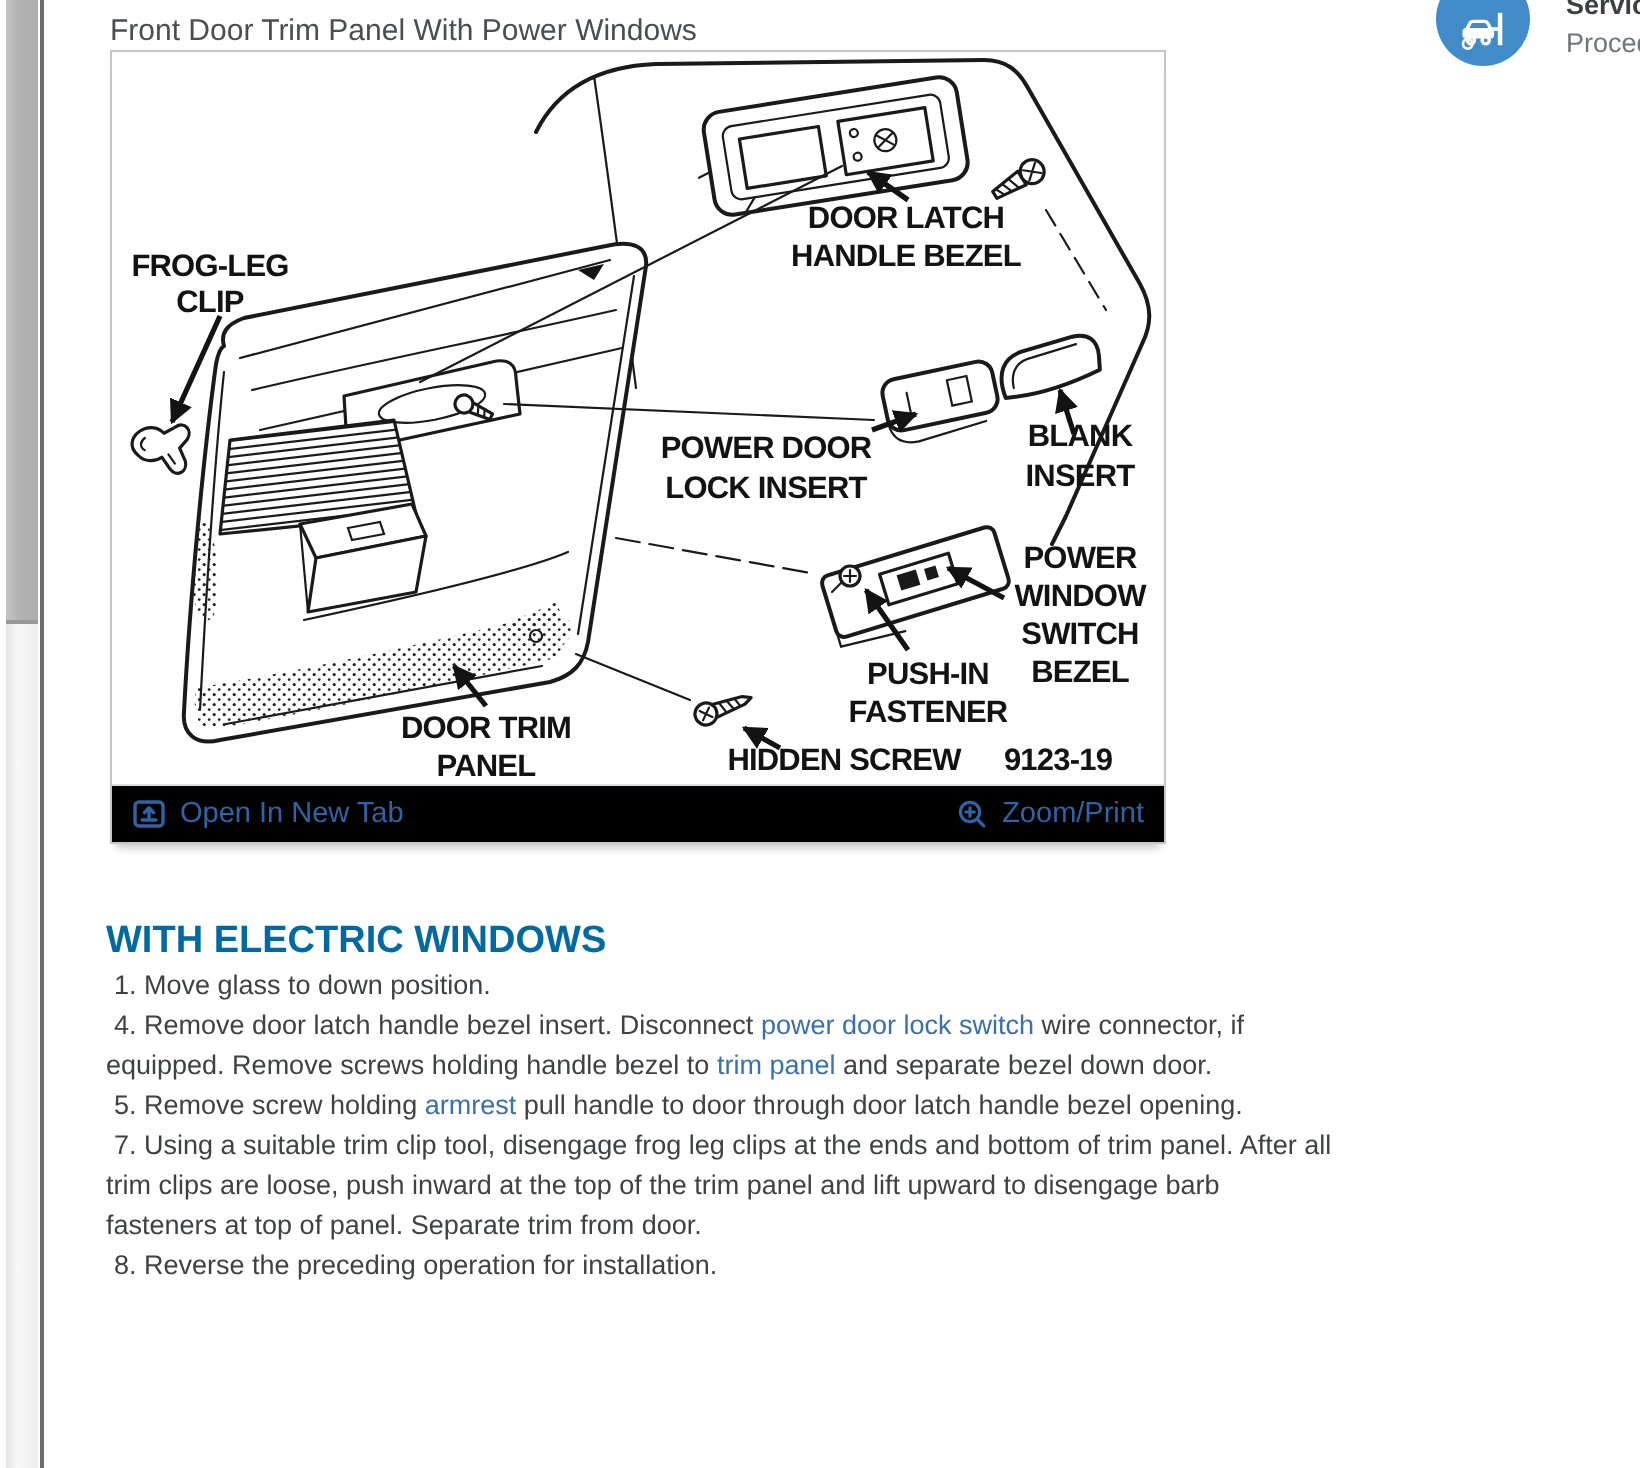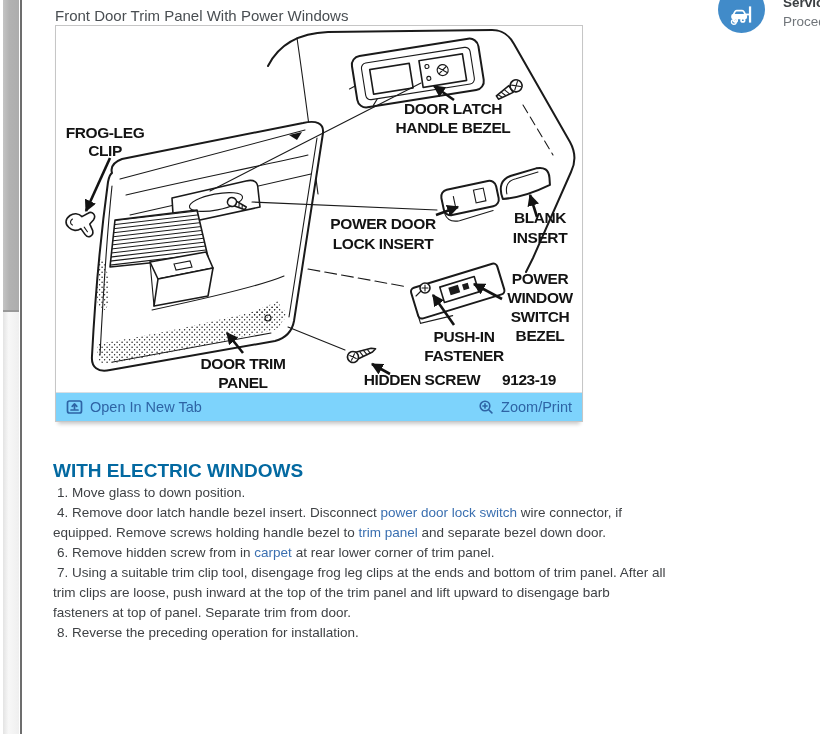--- a/index.html
+++ b/index.html
@@ -23,21 +23,21 @@
     background:#418bc9;display:flex;align-items:center;justify-content:center;}
   .service-circle svg{margin-top:10px;}
   .service-text{position:absolute;left:65px;top:-5px;}
   .service-line1{font-weight:bold;font-size:13.5px;color:#3c4043;white-space:nowrap;}
   .service-line2{font-size:13.5px;color:#70757a;margin-top:4px;white-space:nowrap;}
   
   .figure-card{position:absolute;left:55px;top:25px;width:528px;height:397px;
     border:1px solid #c6c6c6;background:#fff;box-sizing:border-box;
     box-shadow:0 5px 4px -3px rgba(0,0,0,.22);}
   .figure-diagram{position:absolute;left:0;top:0;right:0;bottom:29px;}
-  .figure-footer{position:absolute;left:0;right:0;bottom:0;height:29px;background:#7dd3fc;
+  .figure-footer{position:absolute;left:0;right:0;bottom:0;height:29px;background:#000000;
     border-top:1px solid #d9dfe4;display:flex;align-items:center;justify-content:space-between;
     padding:0 10px;box-sizing:border-box;}
   .fig-link{display:flex;align-items:center;gap:7px;color:#2e64a5;font-size:14.5px;
     text-decoration:none;cursor:pointer;}
   .fig-link svg{flex:0 0 auto;}
   
   .dg .ln{stroke:#1a1a1a;fill:none;stroke-width:2;stroke-linecap:round;stroke-linejoin:round;}
   .dg .lnf{stroke:#1a1a1a;fill:#fff;stroke-width:2;stroke-linecap:round;stroke-linejoin:round;}
   .dg .md{stroke:#1a1a1a;fill:#fff;stroke-width:1.6;stroke-linejoin:round;}
   .dg .thin{stroke:#1a1a1a;fill:none;stroke-width:1.1;stroke-linecap:round;}
@@ -257,17 +257,17 @@
       <span>Zoom/Print</span>
     </a>
   </div>
 </div>
 
 <div class="instructions">
   <h2>WITH ELECTRIC WINDOWS</h2>
   <div id="steps">
       <p class="step"><span>1. Move glass to down position.</span></p>
       <p class="step"><span>4. Remove door latch handle bezel insert. Disconnect </span><a class="inline-link">power door lock switch</a><span> wire connector, if equipped. Remove screws holding handle bezel to </span><a class="inline-link">trim panel</a><span> and separate bezel down door.</span></p>
-      <p class="step"><span>6. Remove hidden screw from in </span><a class="inline-link">carpet</a><span> at rear lower corner of trim panel.</span></p>
+      <p class="step"><span>5. Remove screw holding </span><a class="inline-link">armrest</a><span> pull handle to door through door latch handle bezel opening.</span></p>
       <p class="step"><span>7. Using a suitable trim clip tool, disengage frog leg clips at the ends and bottom of trim panel. After all trim clips are loose, push inward at the top of the trim panel and lift upward to disengage barb fasteners at top of panel. Separate trim from door.</span></p>
       <p class="step"><span>8. Reverse the preceding operation for installation.</span></p>
     </div>
 </div>
 
 </body></html>

